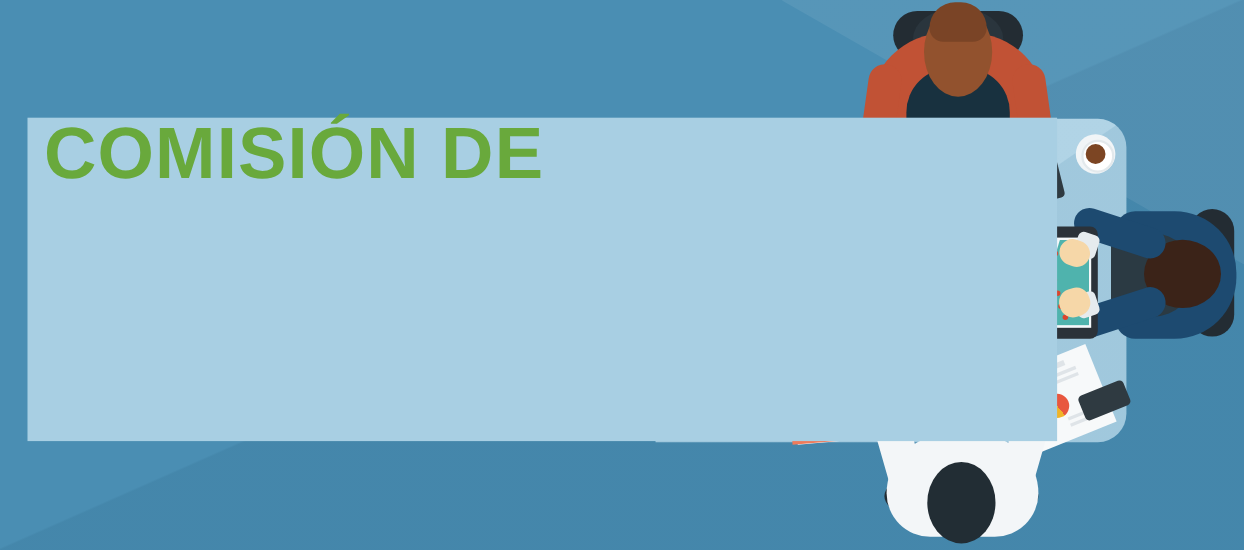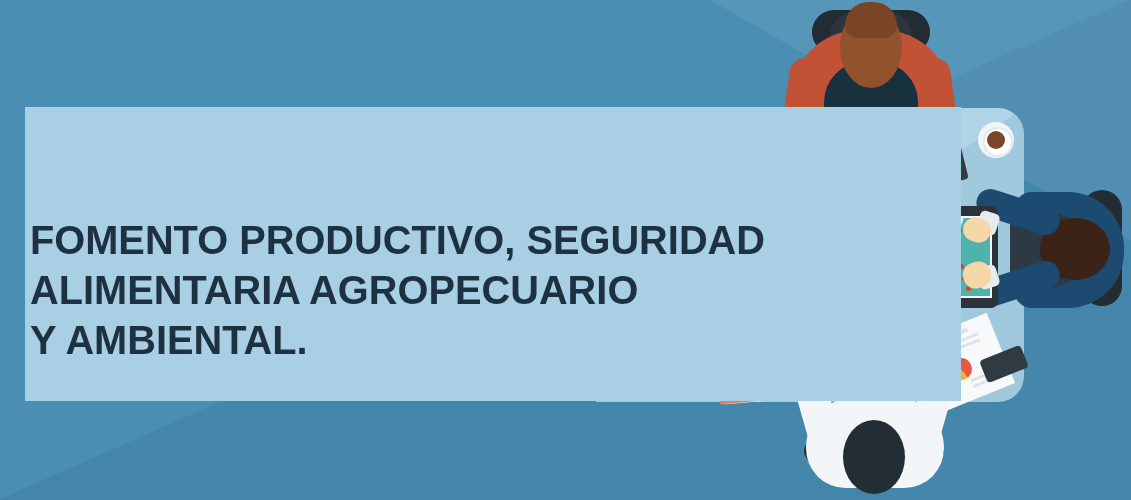--- a/index.html
+++ b/index.html
@@ -378,19 +378,15 @@
       <div class="key" style="left: 103px; top: 32px;"></div>
     </div>
   <div class="abs lap-pad"></div>
 
   <div class="abs p3-skinL"></div>
   <div class="abs p3-skinR"></div>
   <div class="abs hand p3-handL"></div>
   <div class="abs hand p3-handR"></div>
 
   <div id="text-panel"></div>
-  <div id="title-sub">
-    <span class="ln">FOMENTO PRODUCTIVO, SEGURIDAD</span>
-    <span class="ln">ALIMENTARIA AGROPECUARIO</span>
-    <span class="ln">Y AMBIENTAL.</span>
-  </div>
+  <div id="title-main">COMISIÓN DE</div>
 
 </div>
 
 </body></html>

